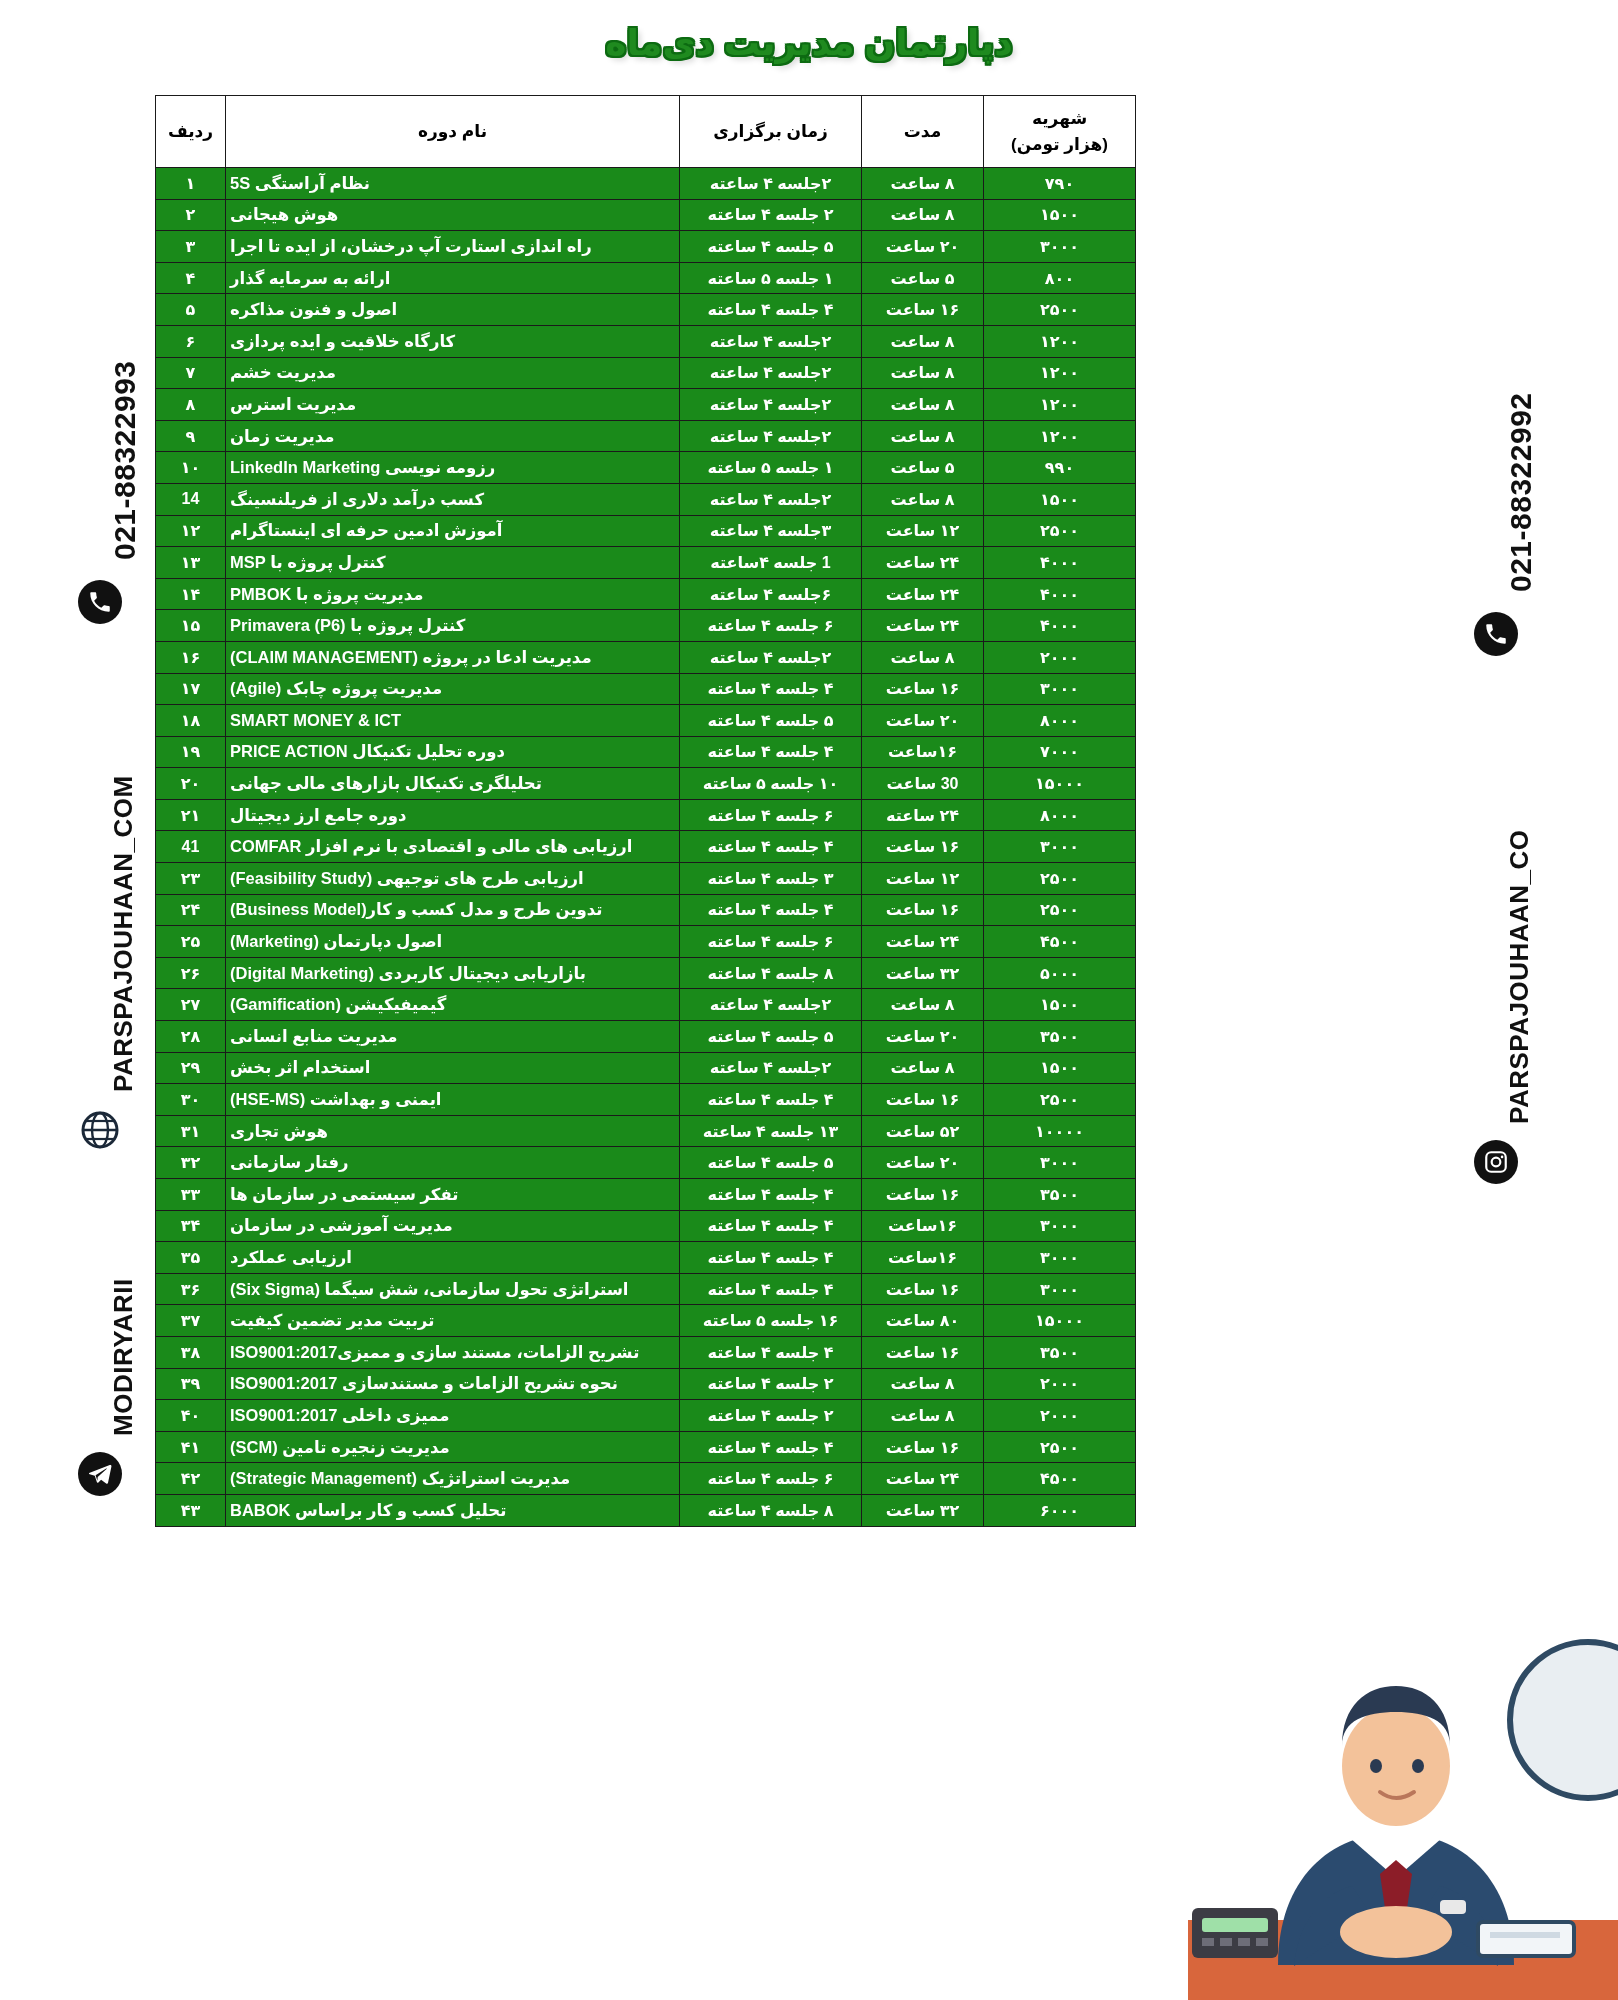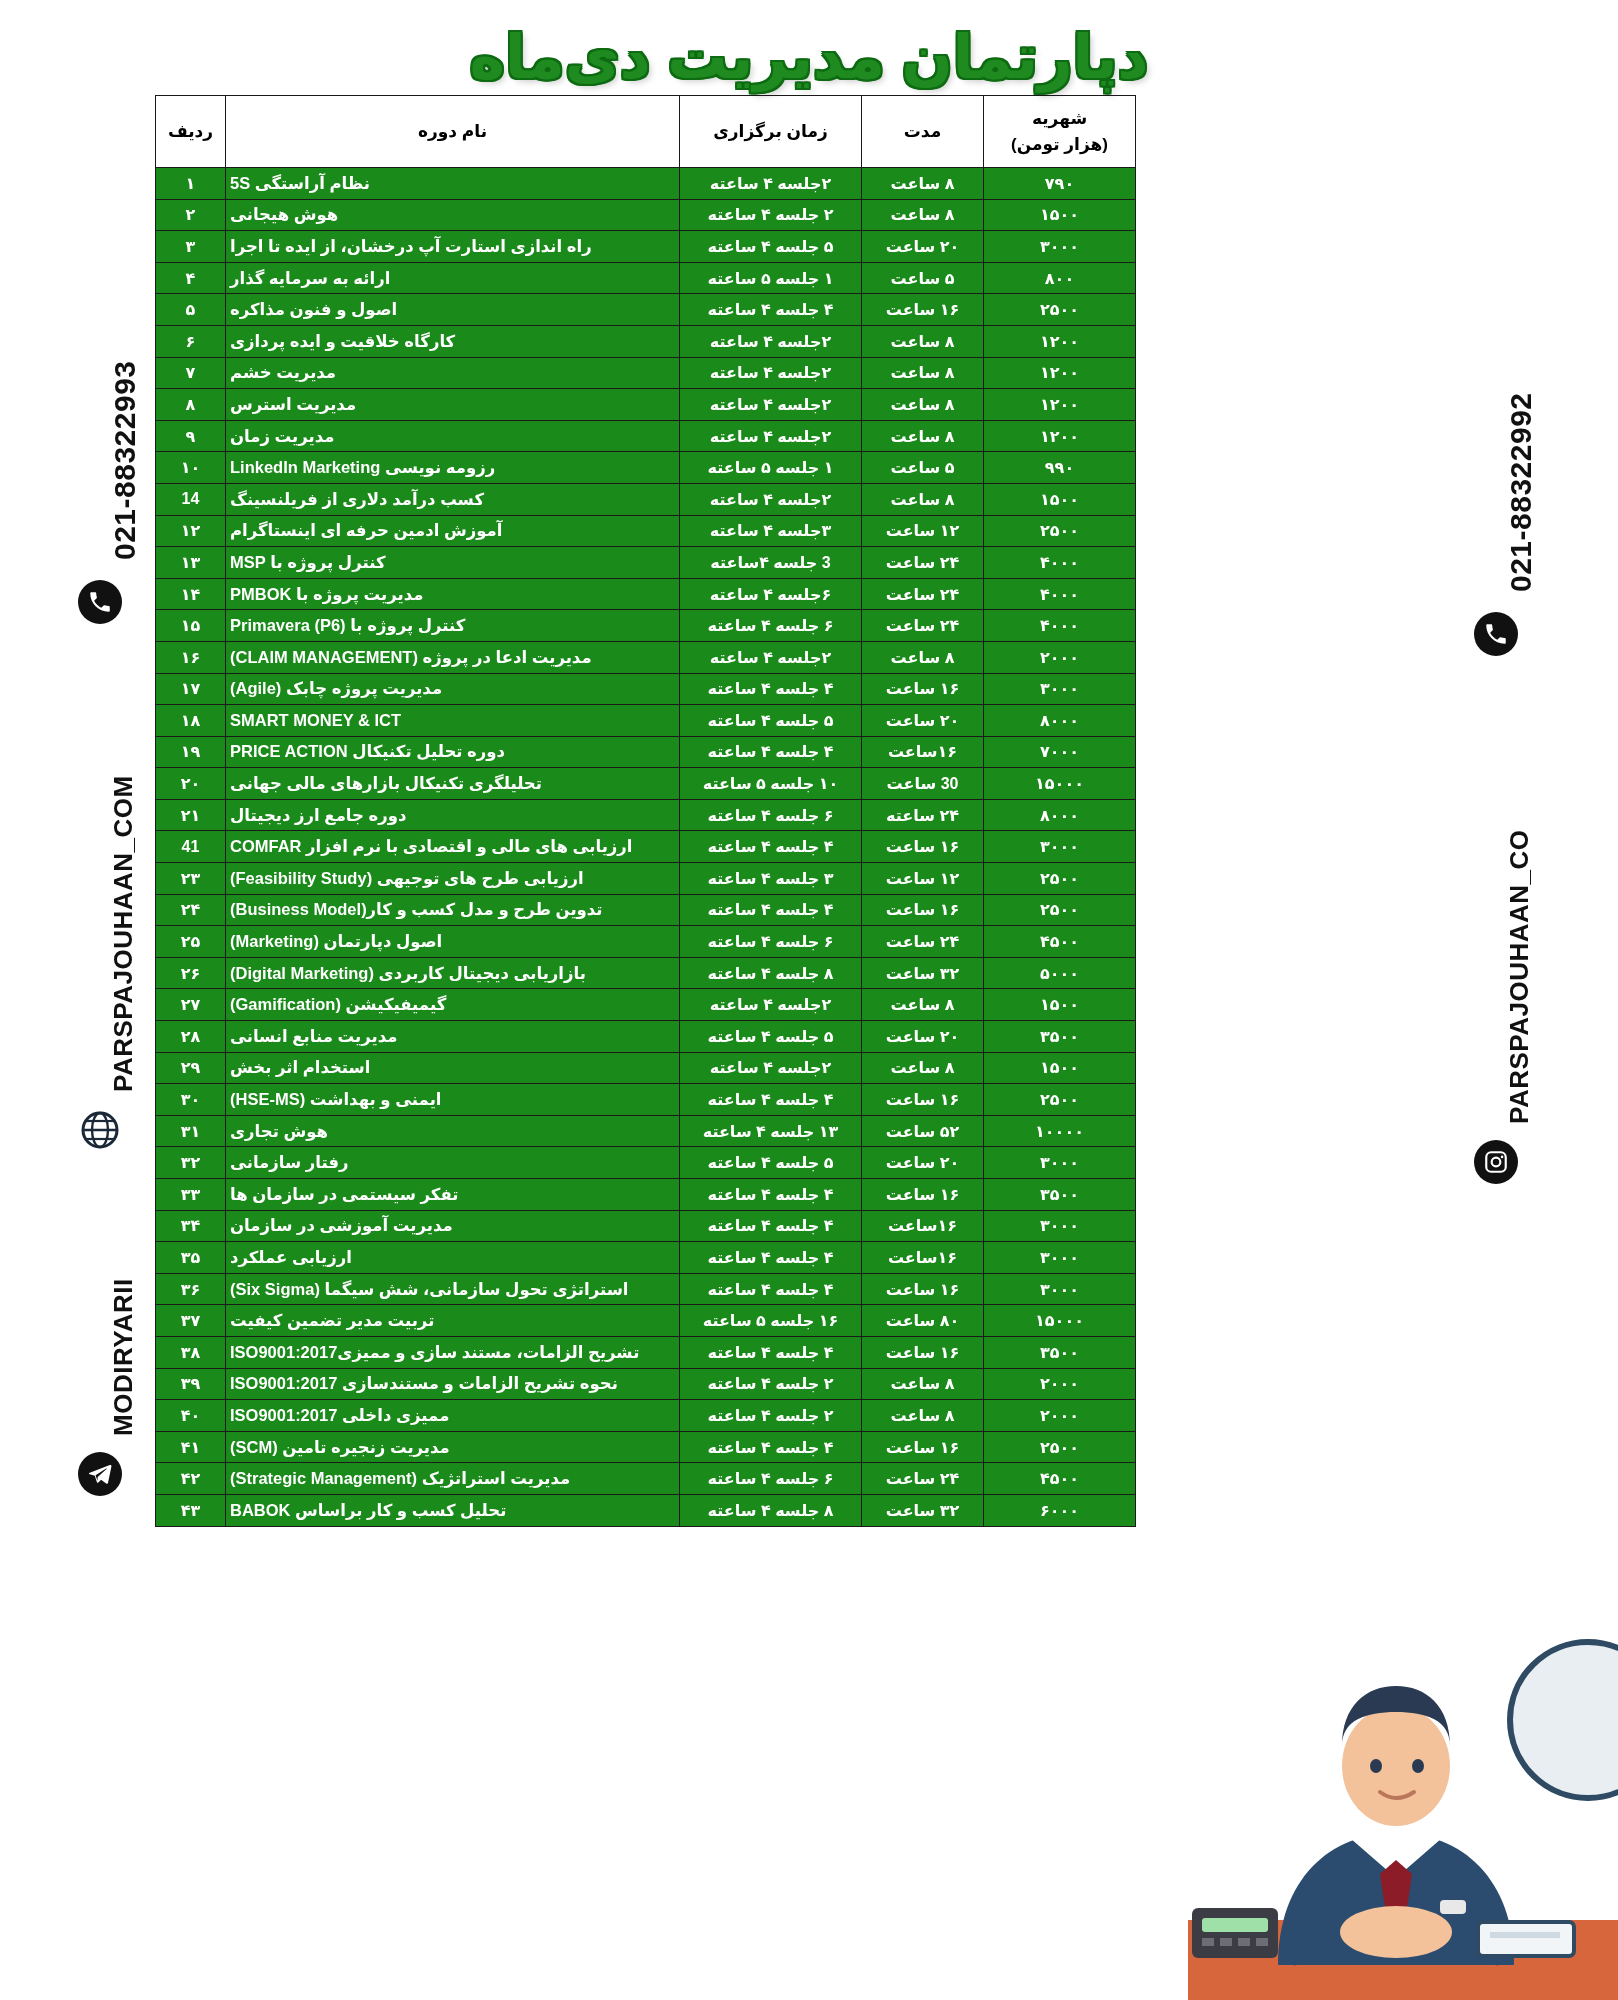--- a/index.html
+++ b/index.html
@@ -39,21 +39,21 @@
         rgba(255,255,255,0.09) 306deg 312deg, rgba(255,255,255,0) 312deg 324deg,
         rgba(255,255,255,0.09) 324deg 330deg, rgba(255,255,255,0) 330deg 342deg,
         rgba(255,255,255,0.09) 342deg 348deg, rgba(255,255,255,0) 348deg 360deg);
     z-index: 3;
   }
 
   
   .title {
     position: absolute; top: 22px; left: 0; width: 1618px;
     text-align: center;
-    font-size: 60px; font-weight: 900; color: #1f8a1f;
+    font-size: 36px; font-weight: 900; color: #1f8a1f;
     letter-spacing: -1px;
     text-shadow:
       2px 0 0 #0d6b12, -2px 0 0 #0d6b12, 0 2px 0 #0d6b12, 0 -2px 0 #0d6b12,
       2px 2px 0 #0d6b12, -2px -2px 0 #0d6b12, 2px -2px 0 #0d6b12, -2px 2px 0 #0d6b12,
       4px 4px 6px rgba(0,0,0,0.18);
     z-index: 6;
   }
 
   
   .table-wrap { position: absolute; left: 156px; top: 95px; width: 980px; z-index: 5; }
@@ -224,21 +224,21 @@
           <tr>
             <td class="">۲۵۰۰</td>
             <td class="">۱۲ ساعت</td>
             <td class="">۳جلسه ۴ ساعته</td>
             <td class="name">آموزش ادمین حرفه ای اینستاگرام</td>
             <td class="num">۱۲</td>
           </tr>
           <tr>
             <td class="">۴۰۰۰</td>
             <td class="">۲۴ ساعت</td>
-            <td class="">3 جلسه ۴ساعته</td>
+            <td class="">1 جلسه ۴ساعته</td>
             <td class="name">کنترل پروژه با MSP</td>
             <td class="num">۱۳</td>
           </tr>
           <tr>
             <td class="">۴۰۰۰</td>
             <td class="">۲۴ ساعت</td>
             <td class="">۶جلسه ۴ ساعته</td>
             <td class="name">مدیریت پروژه با PMBOK</td>
             <td class="num">۱۴</td>
           </tr>

